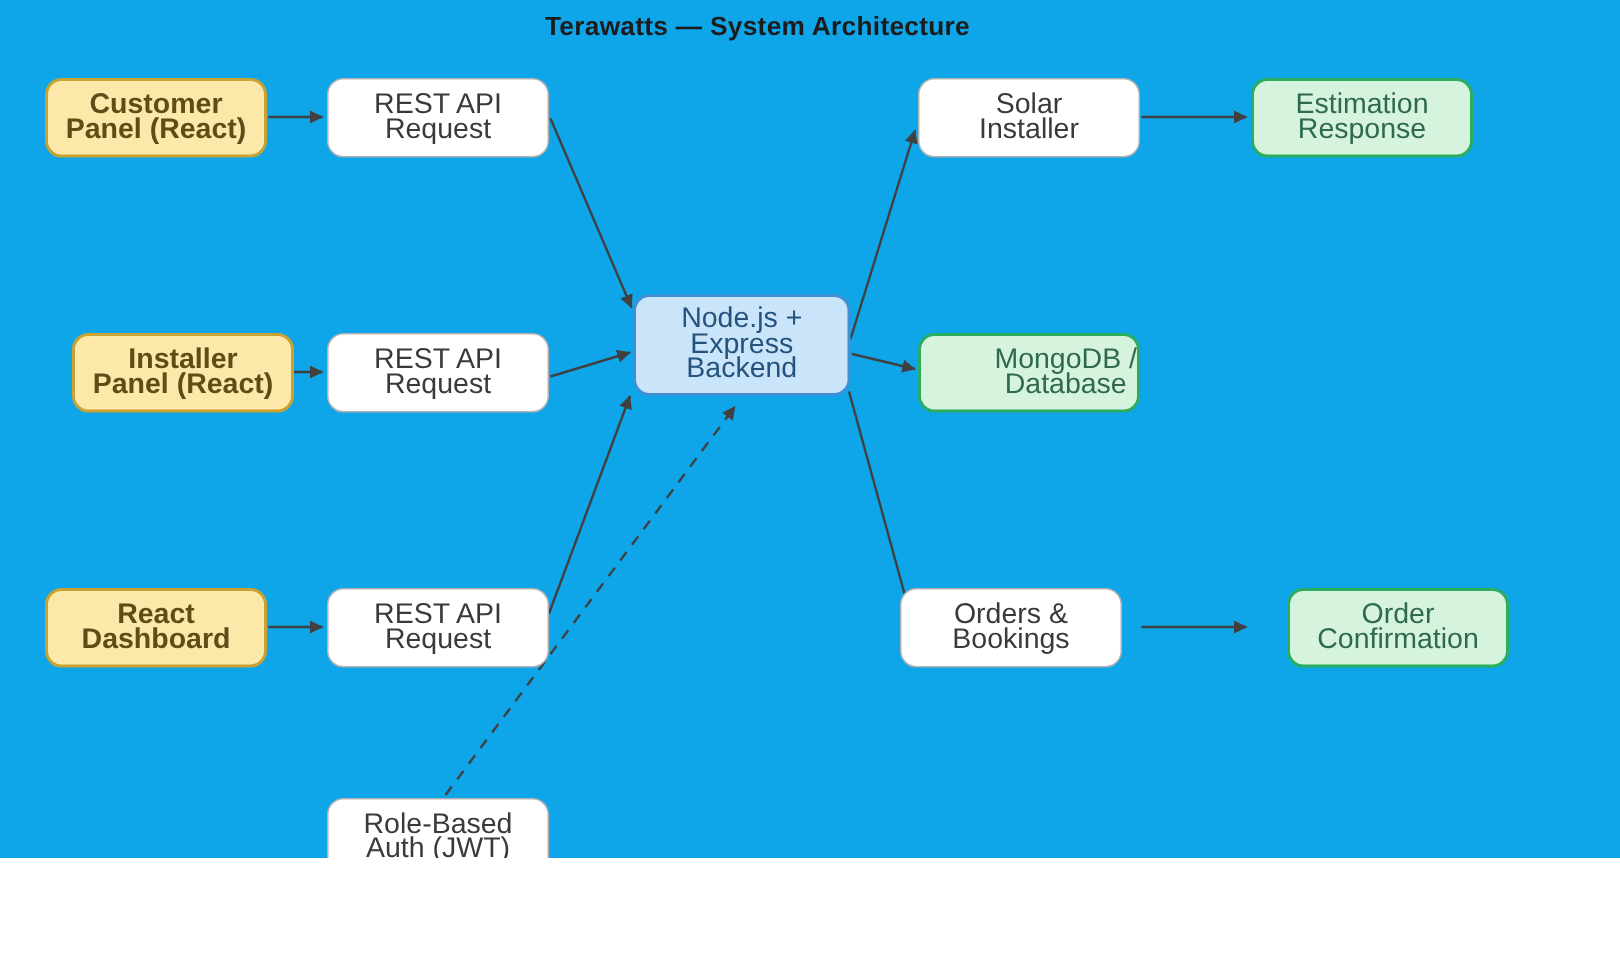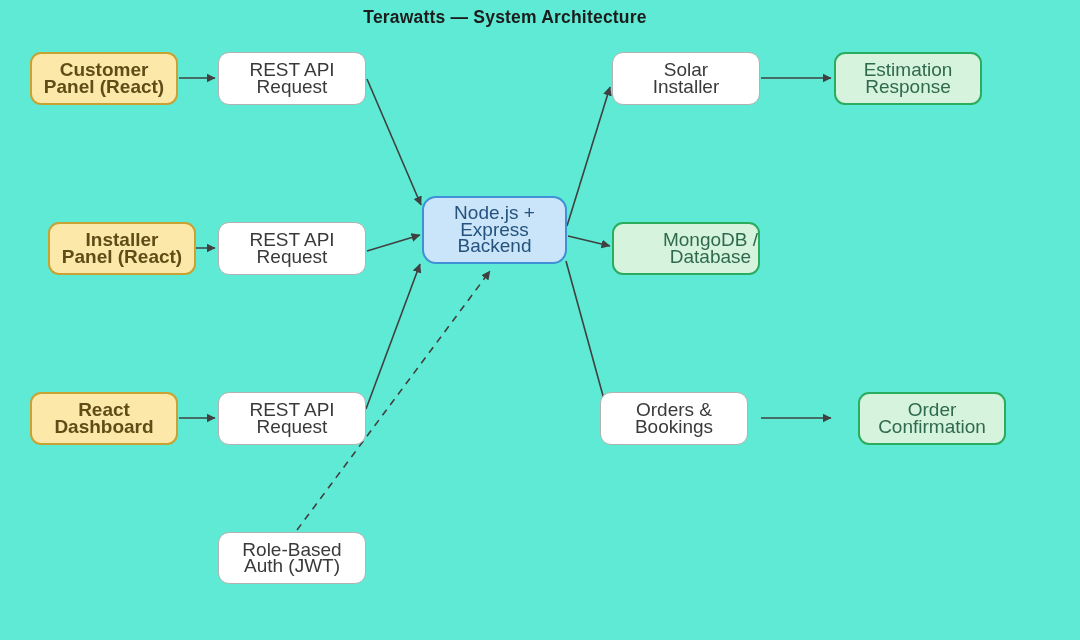--- a/index.html
+++ b/index.html
@@ -4,22 +4,22 @@
 <style>
   html, body {
     margin: 0;
     padding: 0;
     background: #ffffff;
     font-family: "Liberation Sans", sans-serif;
   }
   #stage {
     position: relative;
     width: 1080px;
-    height: 640px;
-    background: #5eead4;
+    height: 572px;
+    background: #0ea5e9;
     overflow: hidden;
   }
   .diagram-title {
     position: absolute;
     top: 7px;
     left: 0;
     width: 1010px;
     text-align: center;
     font-size: 17.5px;
     font-weight: bold;
@@ -109,21 +109,21 @@
       <div class="node white" style="left: 218px; top: 52px; width: 148px; height: 53px;"><span>REST API
 Request</span></div>
       <div class="node white" style="left: 612px; top: 52px; width: 148px; height: 53px;"><span>Solar
 Installer</span></div>
       <div class="node green" style="left: 834px; top: 52px; width: 148px; height: 53px;"><span>Estimation
 Response</span></div>
       <div class="node yellow" style="left: 30px; top: 222px; width: 148px; height: 53px; margin-left: 18px;"><span>Installer
 Panel (React)</span></div>
       <div class="node white" style="left: 218px; top: 222px; width: 148px; height: 53px;"><span>REST API
 Request</span></div>
-      <div class="node blue" style="left: 422px; top: 196px; width: 145px; height: 68px; border-radius: 14px;"><span>Node.js +
+      <div class="node blue" style="left: 422px; top: 196px; width: 145px; height: 68px;"><span>Node.js +
 Express
 Backend</span></div>
       <div class="node green" style="left: 612px; top: 222px; width: 148px; height: 53px; justify-content: flex-end;"><span>MongoDB /
 Database</span></div>
       <div class="node yellow" style="left: 30px; top: 392px; width: 148px; height: 53px;"><span>React
 Dashboard</span></div>
       <div class="node white" style="left: 218px; top: 392px; width: 148px; height: 53px;"><span>REST API
 Request</span></div>
       <div class="node white" style="left: 600px; top: 392px; width: 148px; height: 53px;"><span>Orders &amp;
 Bookings</span></div>

